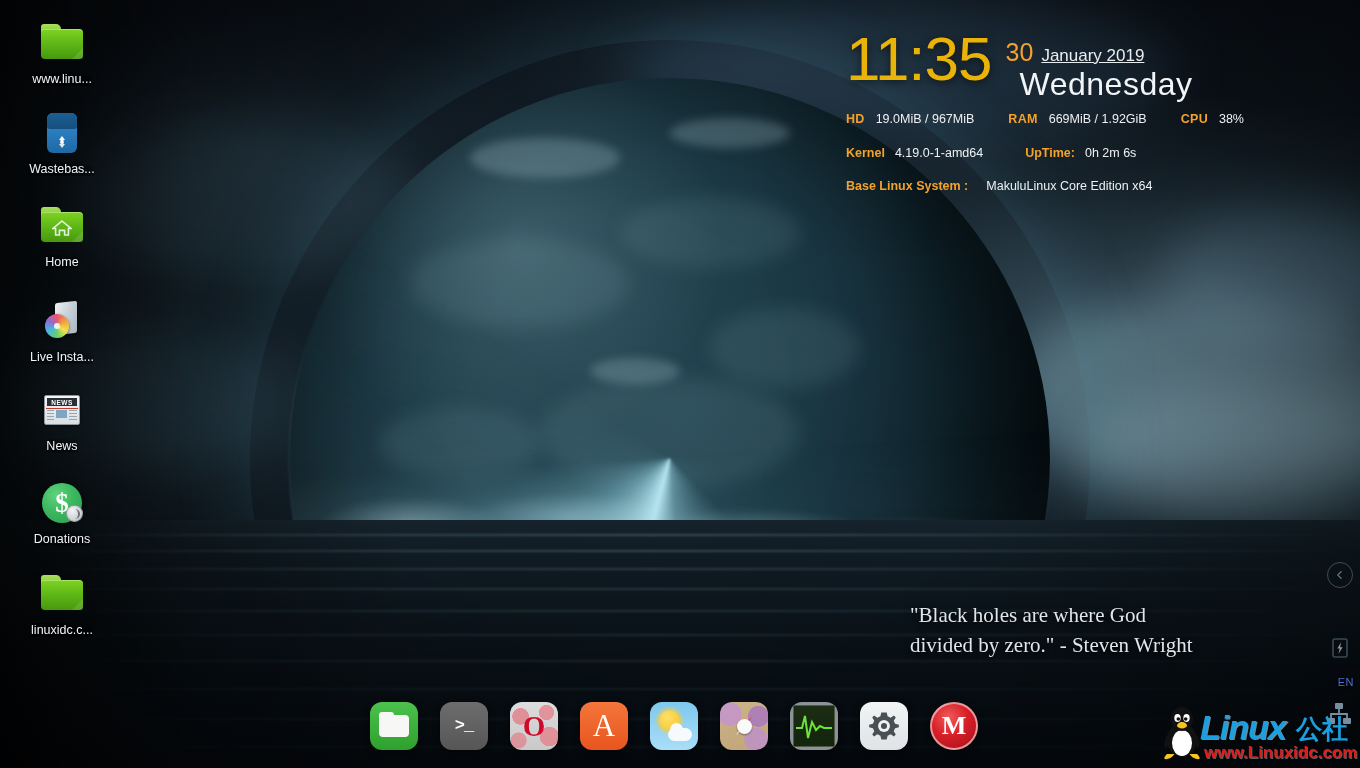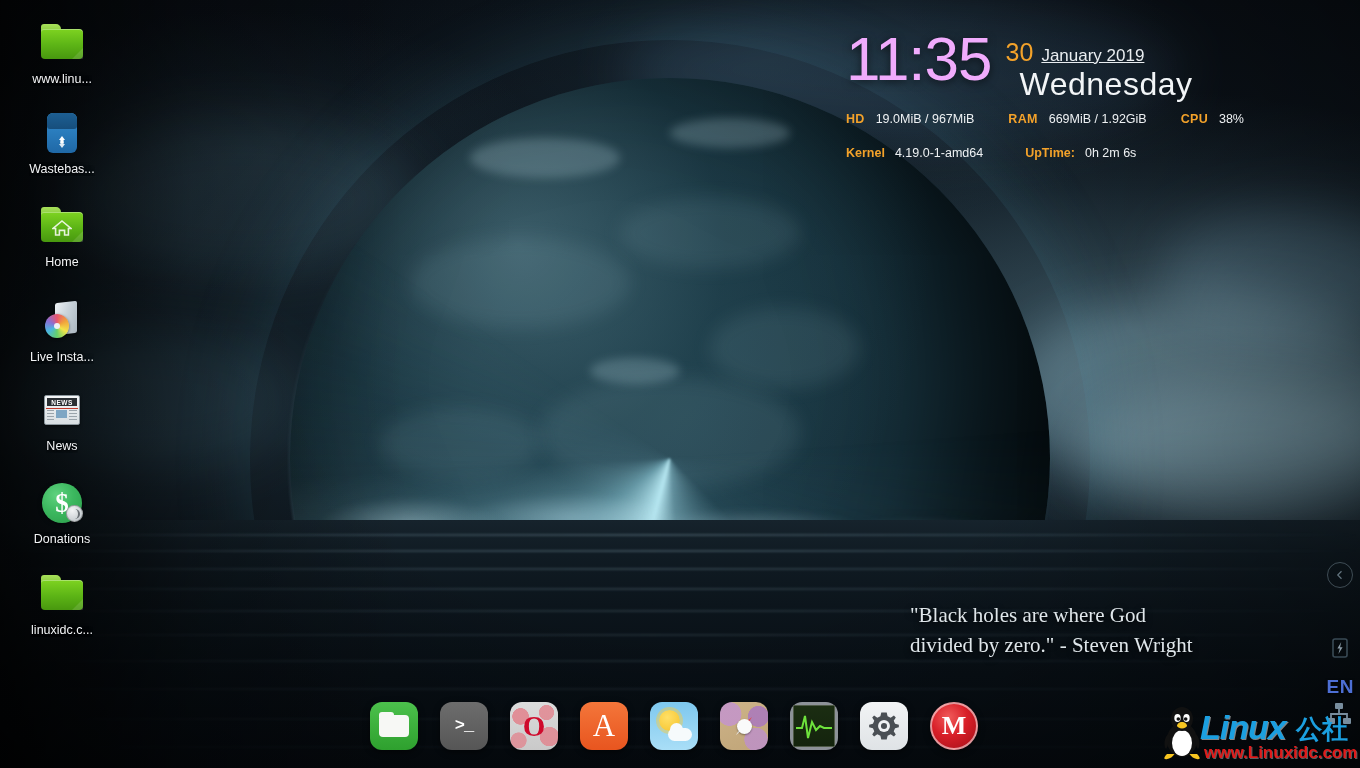--- a/index.html
+++ b/index.html
@@ -202,21 +202,21 @@
   .ic-don .badge::after {
     content:""; position:absolute; left:5px; top:3px; width:6px; height:10px;
     border-right:2px solid #6a7075; border-radius:0 6px 6px 0;
   }
 
   
   #conky { position:absolute; left:846px; top:28px; width:500px; color:#fff; }
   .clock-row { display:flex; align-items:flex-start; }
   .clock-time {
     font-size:62px; line-height:62px; font-weight:300; letter-spacing:-1px;
-    color:#f0abfc; text-shadow:0 2px 8px rgba(0,0,0,0.6);
+    color:#eab308; text-shadow:0 2px 8px rgba(0,0,0,0.6);
   }
   .date-block { margin-left:14px; padding-top:12px; }
   .date-line1 { display:flex; align-items:baseline; gap:8px; }
   .date-day-num { font-size:25px; font-weight:400; color:#f3a22a; line-height:25px; }
   .date-monthyear { font-size:17px; font-weight:300; color:#e9edf0; line-height:20px;text-decoration:underline; }
   .date-weekday {
     font-size:32px; font-weight:300; color:#f2f5f7; line-height:40px;
     margin-top:-2px; margin-left:14px; letter-spacing:0.5px;
   }
   .stats-row { display:flex; align-items:center; margin-top:8px; font-size:12.5px; }
@@ -329,21 +329,21 @@
     border:1px solid rgba(160,185,200,0.35);
     display:flex; align-items:center; justify-content:center;
     cursor:pointer;
   }
   .tray-battery {
     position:absolute; right:8px; top:636px; width:24px; height:24px;
     cursor:pointer;
   }
   .tray-lang {
     position:absolute; right:6px; top:676px;
-    color:#4d6fd4; font-size:19px; font-weight:bold; letter-spacing:0.5px;
+    color:#4d6fd4; font-size:11px; font-weight:normal; letter-spacing:0.5px;
     text-shadow:0 1px 3px rgba(0,0,0,0.9);
     cursor:pointer;
   }
   .tray-network {
     position:absolute; right:8px; top:702px; width:26px; height:24px; cursor:pointer;
   }
 
   
   #watermark { position:absolute; right:8px; bottom:4px; width:200px; height:76px; }
   .wm-tux { position:absolute; left:8px; bottom:4px; width:44px; height:56px; }
@@ -527,20 +527,24 @@
   </div>
 
   <div class="info-row">
     <span class="info-label">Kernel</span>
     <span class="info-value">4.19.0-1-amd64</span>
     <span style="width:42px;"></span>
     <span class="info-label">UpTime:</span>
     <span class="info-value">0h 2m 6s</span>
   </div>
 
+  <div class="info-row info-row2">
+    <span class="info-label">Base Linux System :</span>
+    <span class="info-value" style="margin-left:18px;">MakuluLinux Core Edition x64</span>
+  </div>
 </div>
 
 <div id="quote">
   <div>"Black holes are where God</div>
   <div>divided by zero." - Steven Wright</div>
 </div>
 
 <div id="dock">
 
   <div class="dock-item">

